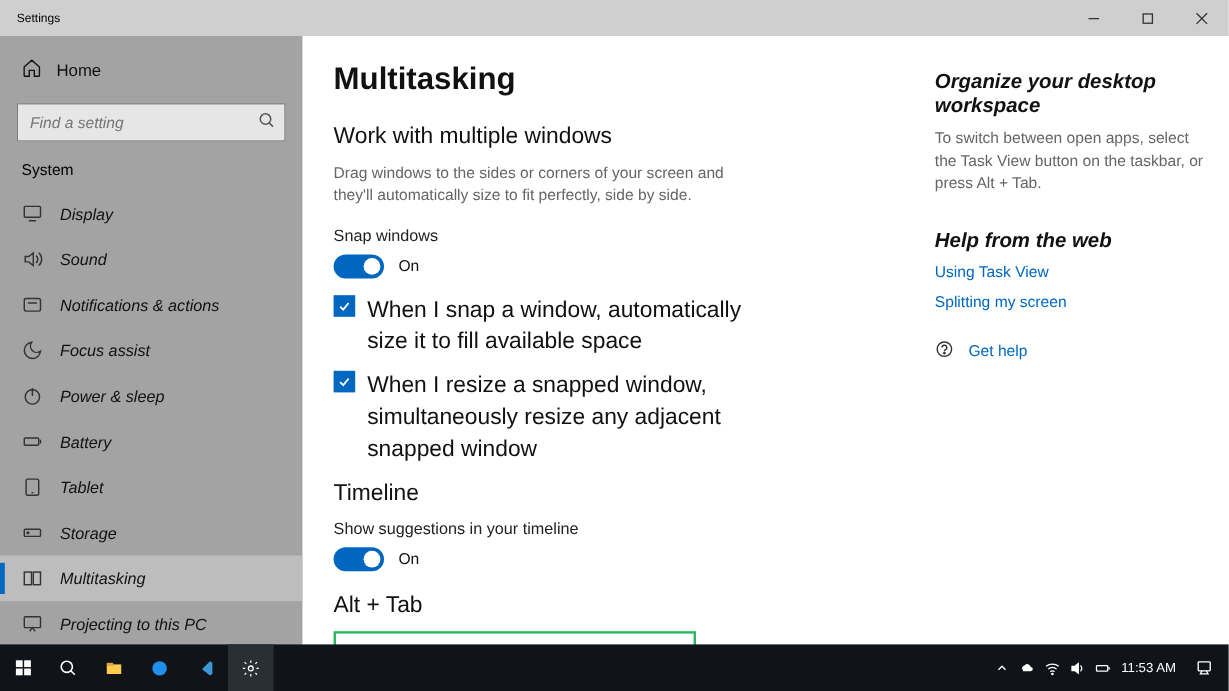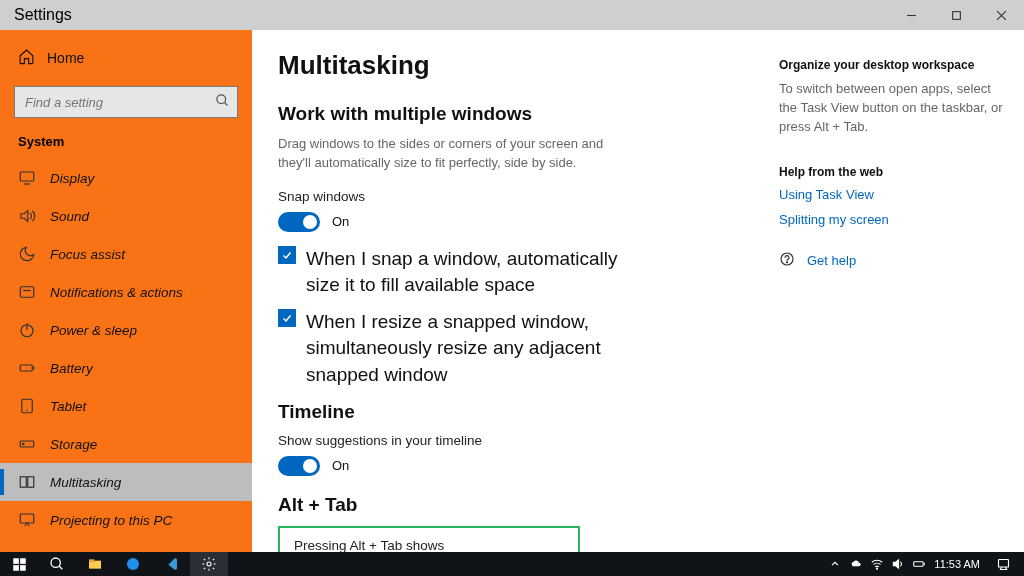--- a/index.html
+++ b/index.html
@@ -1,63 +1,63 @@
 <!DOCTYPE html>
 <html><head>
 <meta charset="utf-8">
 <style>
   * { box-sizing: border-box; margin: 0; padding: 0; font-family: "Segoe UI", Arial, sans-serif; }
   html, body { width: 1024px; height: 576px; overflow: hidden; background: #fff; }
   .win { width: 1024px; height: 576px; position: relative; display: flex; flex-direction: column; }
   
   .titlebar { height: 30px; display: flex; align-items: center; justify-content: space-between; padding: 0 0 0 14px; background: #cfcfcf; }
-  .titlebar .title { font-size: 16px; color: #000; }
+  .titlebar .title { font-size: 10px; color: #000; }
   .winbtns { display: flex; }
   .winbtn { width: 45px; height: 30px; display: flex; align-items: center; justify-content: center; color: #333; font-size: 12px; }
   .winbtn svg { width: 11px; height: 11px; }
   
   .body { flex: 1; display: flex; min-height: 0; }
-  .sidebar { width: 252px; background: #f97316; padding-top: 10px; position: relative; }
+  .sidebar { width: 252px; background: #a3a3a3; padding-top: 10px; position: relative; }
   .home { display: flex; align-items: center; gap: 12px; padding: 8px 18px 14px 18px; font-size: 14px; color: #111; }
   .search { margin: 4px 14px 16px 14px; position: relative; }
   .search input { width: 100%; height: 32px; border: 1px solid #7a7a7a; background: #e6e6e6; padding: 0 30px 0 10px; font-size: 13px; color: #555; outline: none; font-style: italic; }
   .search .sicon { position: absolute; right: 8px; top: 7px; color: #555; }
-  .cat { font-weight: 700; font-size: 13px; padding: 0 18px 10px 18px; color: #000; }
+  .cat { font-weight: 400; font-size: 13px; padding: 0 18px 10px 18px; color: #000; }
   .nav { display: flex; flex-direction: column; font-style: italic; }
   .nav-item { display: flex; align-items: center; gap: 14px; padding: 10px 18px; font-size: 13.5px; color: #111; position: relative; }
   .nav-item .icn { width: 18px; height: 18px; flex: 0 0 18px; display: flex; align-items: center; justify-content: center; color: #333; }
   .nav-item.active { background: #bdbdbd; }
   .nav-item.active::before { content: ""; position: absolute; left: 0; top: 6px; bottom: 6px; width: 4px; background: #0067c0; }
   
   .main { flex: 1; display: flex; padding: 20px 20px 0 26px; overflow: hidden; }
   .content { flex: 1; max-width: 520px; color: #111; }
   h1 { font-size: 26px; font-weight: 600; margin-bottom: 22px; }
-  h2 { font-size: 19px; font-weight: 700; margin-bottom: 10px; margin-top: 6px; }
+  h2 { font-size: 19px; font-weight: 400; margin-bottom: 10px; margin-top: 6px; }
   .desc { font-size: 13px; color: #666; line-height: 1.45; margin-bottom: 16px; max-width: 360px; }
   .optlabel { font-size: 13.5px; color: #222; margin-bottom: 8px; }
   .toggle-row { display: flex; align-items: center; gap: 12px; margin-bottom: 14px; }
   .toggle { width: 42px; height: 20px; border-radius: 10px; background: #0067c0; position: relative; }
   .toggle::after { content: ""; position: absolute; right: 3px; top: 3px; width: 14px; height: 14px; background: #fff; border-radius: 50%; }
   .toggle-row span { font-size: 13px; }
   .chk-row { display: flex; align-items: flex-start; gap: 10px; margin-bottom: 10px; font-size: 19px; }
   .chk { width: 18px; height: 18px; flex: 0 0 18px; background: #0067c0; display: flex; align-items: center; justify-content: center; }
   .chk svg { width: 12px; height: 12px; }
   .chk-row .lbl { line-height: 1.4; max-width: 340px; }
   .highlight { border: 2px solid #2ab55f; padding: 10px 14px 14px 14px; margin-top: 2px; width: 302px; }
   .dropdown { width: 256px; height: 32px; border: 1px solid #888; display: flex; align-items: center; justify-content: space-between; padding: 0 10px; font-size: 13px; margin-top: 6px; background: #fff; }
   .dropdown .chev { color: #555; }
   
   .aside { width: 225px; padding-top: 8px; font-size: 13px; }
-  .aside h3 { font-size: 12px; font-weight: 600; margin-bottom: 8px; color: #111; }
+  .aside h3 { font-size: 17px; font-weight: 600; margin-bottom: 8px; color: #111; font-style: italic; }
   .aside p { color: #666; line-height: 1.45; margin-bottom: 28px; }
   .aside .link { color: #0067c0; display: block; margin-bottom: 10px; }
   .gethelp { display: flex; align-items: center; gap: 12px; margin-top: 24px; color: #0067c0; }
   .gethelp .gicn { color: #333; }
   
-  .taskbar { position: absolute; left: 0; right: 0; bottom: 0; height: 24px; background: #101318; display: flex; align-items: center; justify-content: space-between; color: #fff; font-size: 11px; }
+  .taskbar { position: absolute; left: 0; right: 0; bottom: 0; height: 39px; background: #101318; display: flex; align-items: center; justify-content: space-between; color: #fff; font-size: 11px; }
   .tleft { display: flex; align-items: center; height: 100%; }
   .tbtn { width: 38px; height: 100%; display: flex; align-items: center; justify-content: center; }
   .tbtn.active { background: #2a2f36; }
   .tright { display: flex; align-items: center; gap: 8px; padding-right: 6px; }
   .tray { display: flex; align-items: center; gap: 7px; }
   .tray svg { width: 14px; height: 14px; }
   .clock { font-size: 11px; color: #fff; }
   .notif { width: 30px; height: 30px; display: flex; align-items: center; justify-content: center; }
 </style>
 </head>
@@ -118,33 +118,33 @@
                 <polygon points="4,9 8,9 13,5 13,19 8,15 4,15"></polygon>
                 <path d="M16 8a5 5 0 0 1 0 8"></path>
                 <path d="M19 5a9 9 0 0 1 0 14"></path>
               </svg>
             </span>
           <span>Sound</span>
         </div>
         <div class="nav-item">
           <span class="icn">
               <svg width="18" height="18" viewBox="0 0 24 24" fill="none" stroke="currentColor" stroke-width="1.6">
-                <path d="M21 12.8A9 9 0 1 1 11.2 3a7 7 0 0 0 9.8 9.8z"></path>
-              </svg>
-            </span>
-          <span>Focus assist</span>
-        </div>
-        <div class="nav-item">
-          <span class="icn">
-              <svg width="18" height="18" viewBox="0 0 24 24" fill="none" stroke="currentColor" stroke-width="1.6">
                 <rect x="3" y="5" width="18" height="14" rx="2"></rect>
                 <line x1="7" y1="10" x2="17" y2="10"></line>
               </svg>
             </span>
           <span>Notifications &amp; actions</span>
+        </div>
+        <div class="nav-item">
+          <span class="icn">
+              <svg width="18" height="18" viewBox="0 0 24 24" fill="none" stroke="currentColor" stroke-width="1.6">
+                <path d="M21 12.8A9 9 0 1 1 11.2 3a7 7 0 0 0 9.8 9.8z"></path>
+              </svg>
+            </span>
+          <span>Focus assist</span>
         </div>
         <div class="nav-item">
           <span class="icn">
               <svg width="18" height="18" viewBox="0 0 24 24" fill="none" stroke="currentColor" stroke-width="1.6">
                 <circle cx="12" cy="13" r="8"></circle>
                 <line x1="12" y1="3" x2="12" y2="12"></line>
               </svg>
             </span>
           <span>Power &amp; sleep</span>
         </div>

